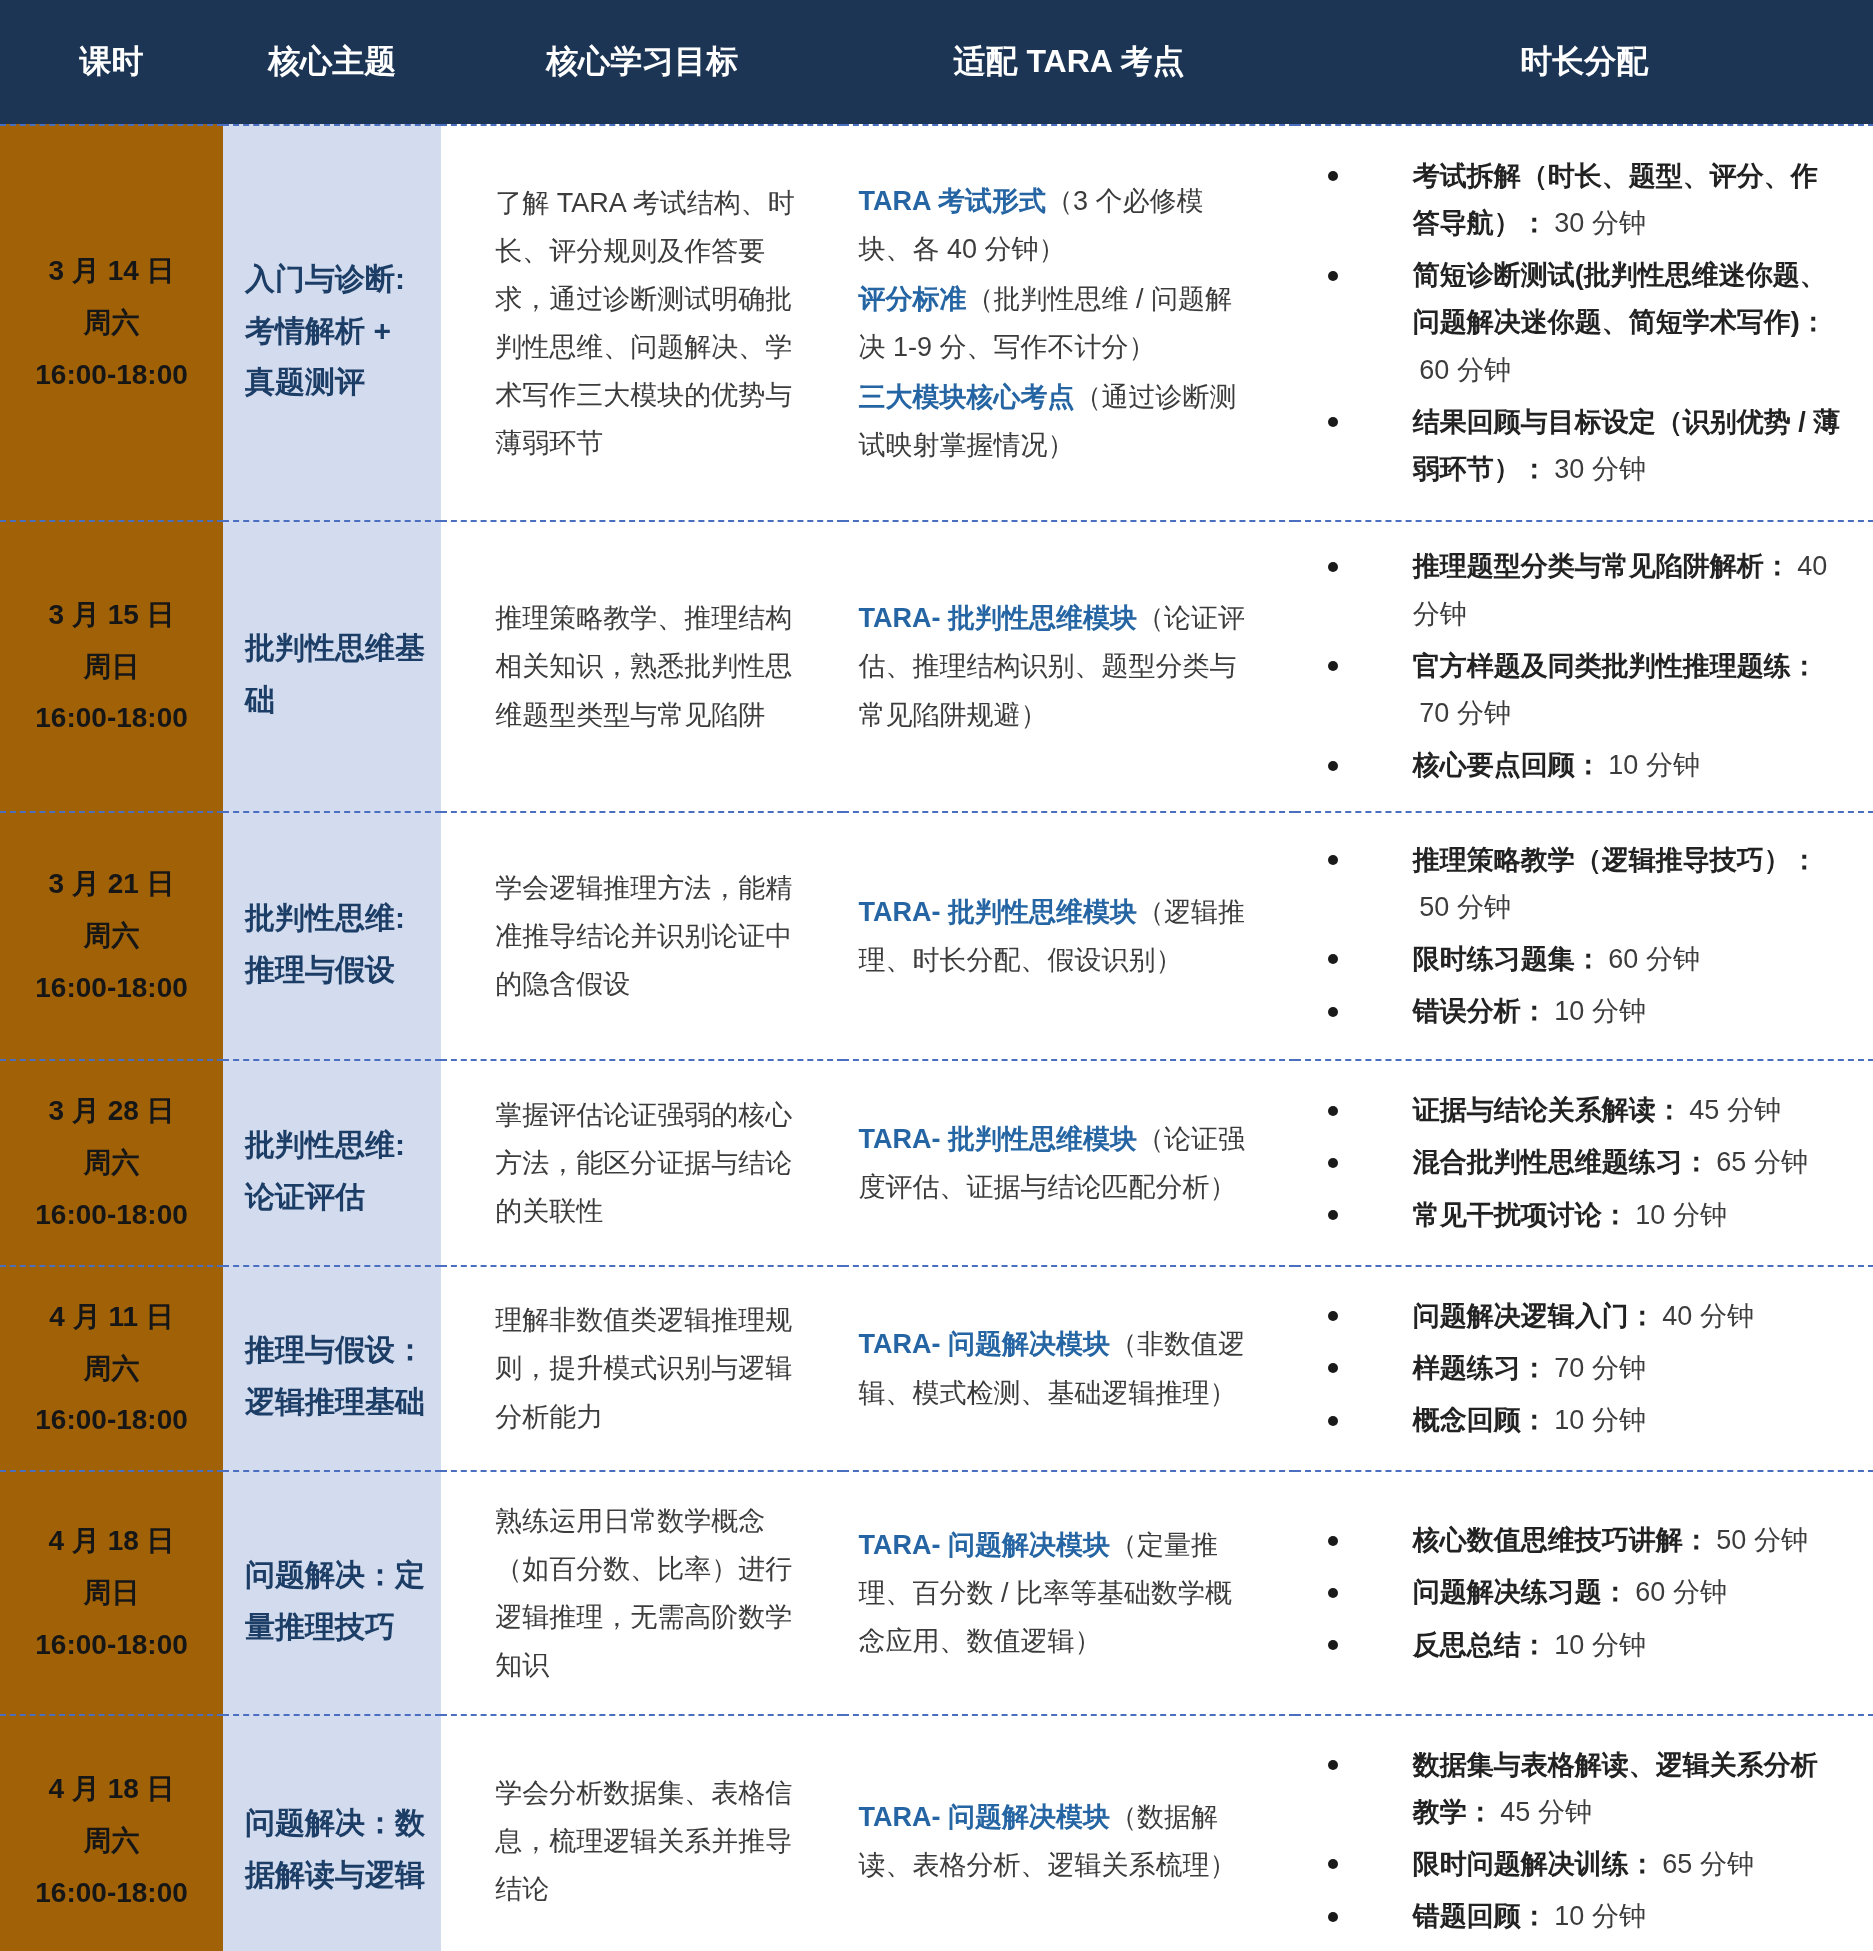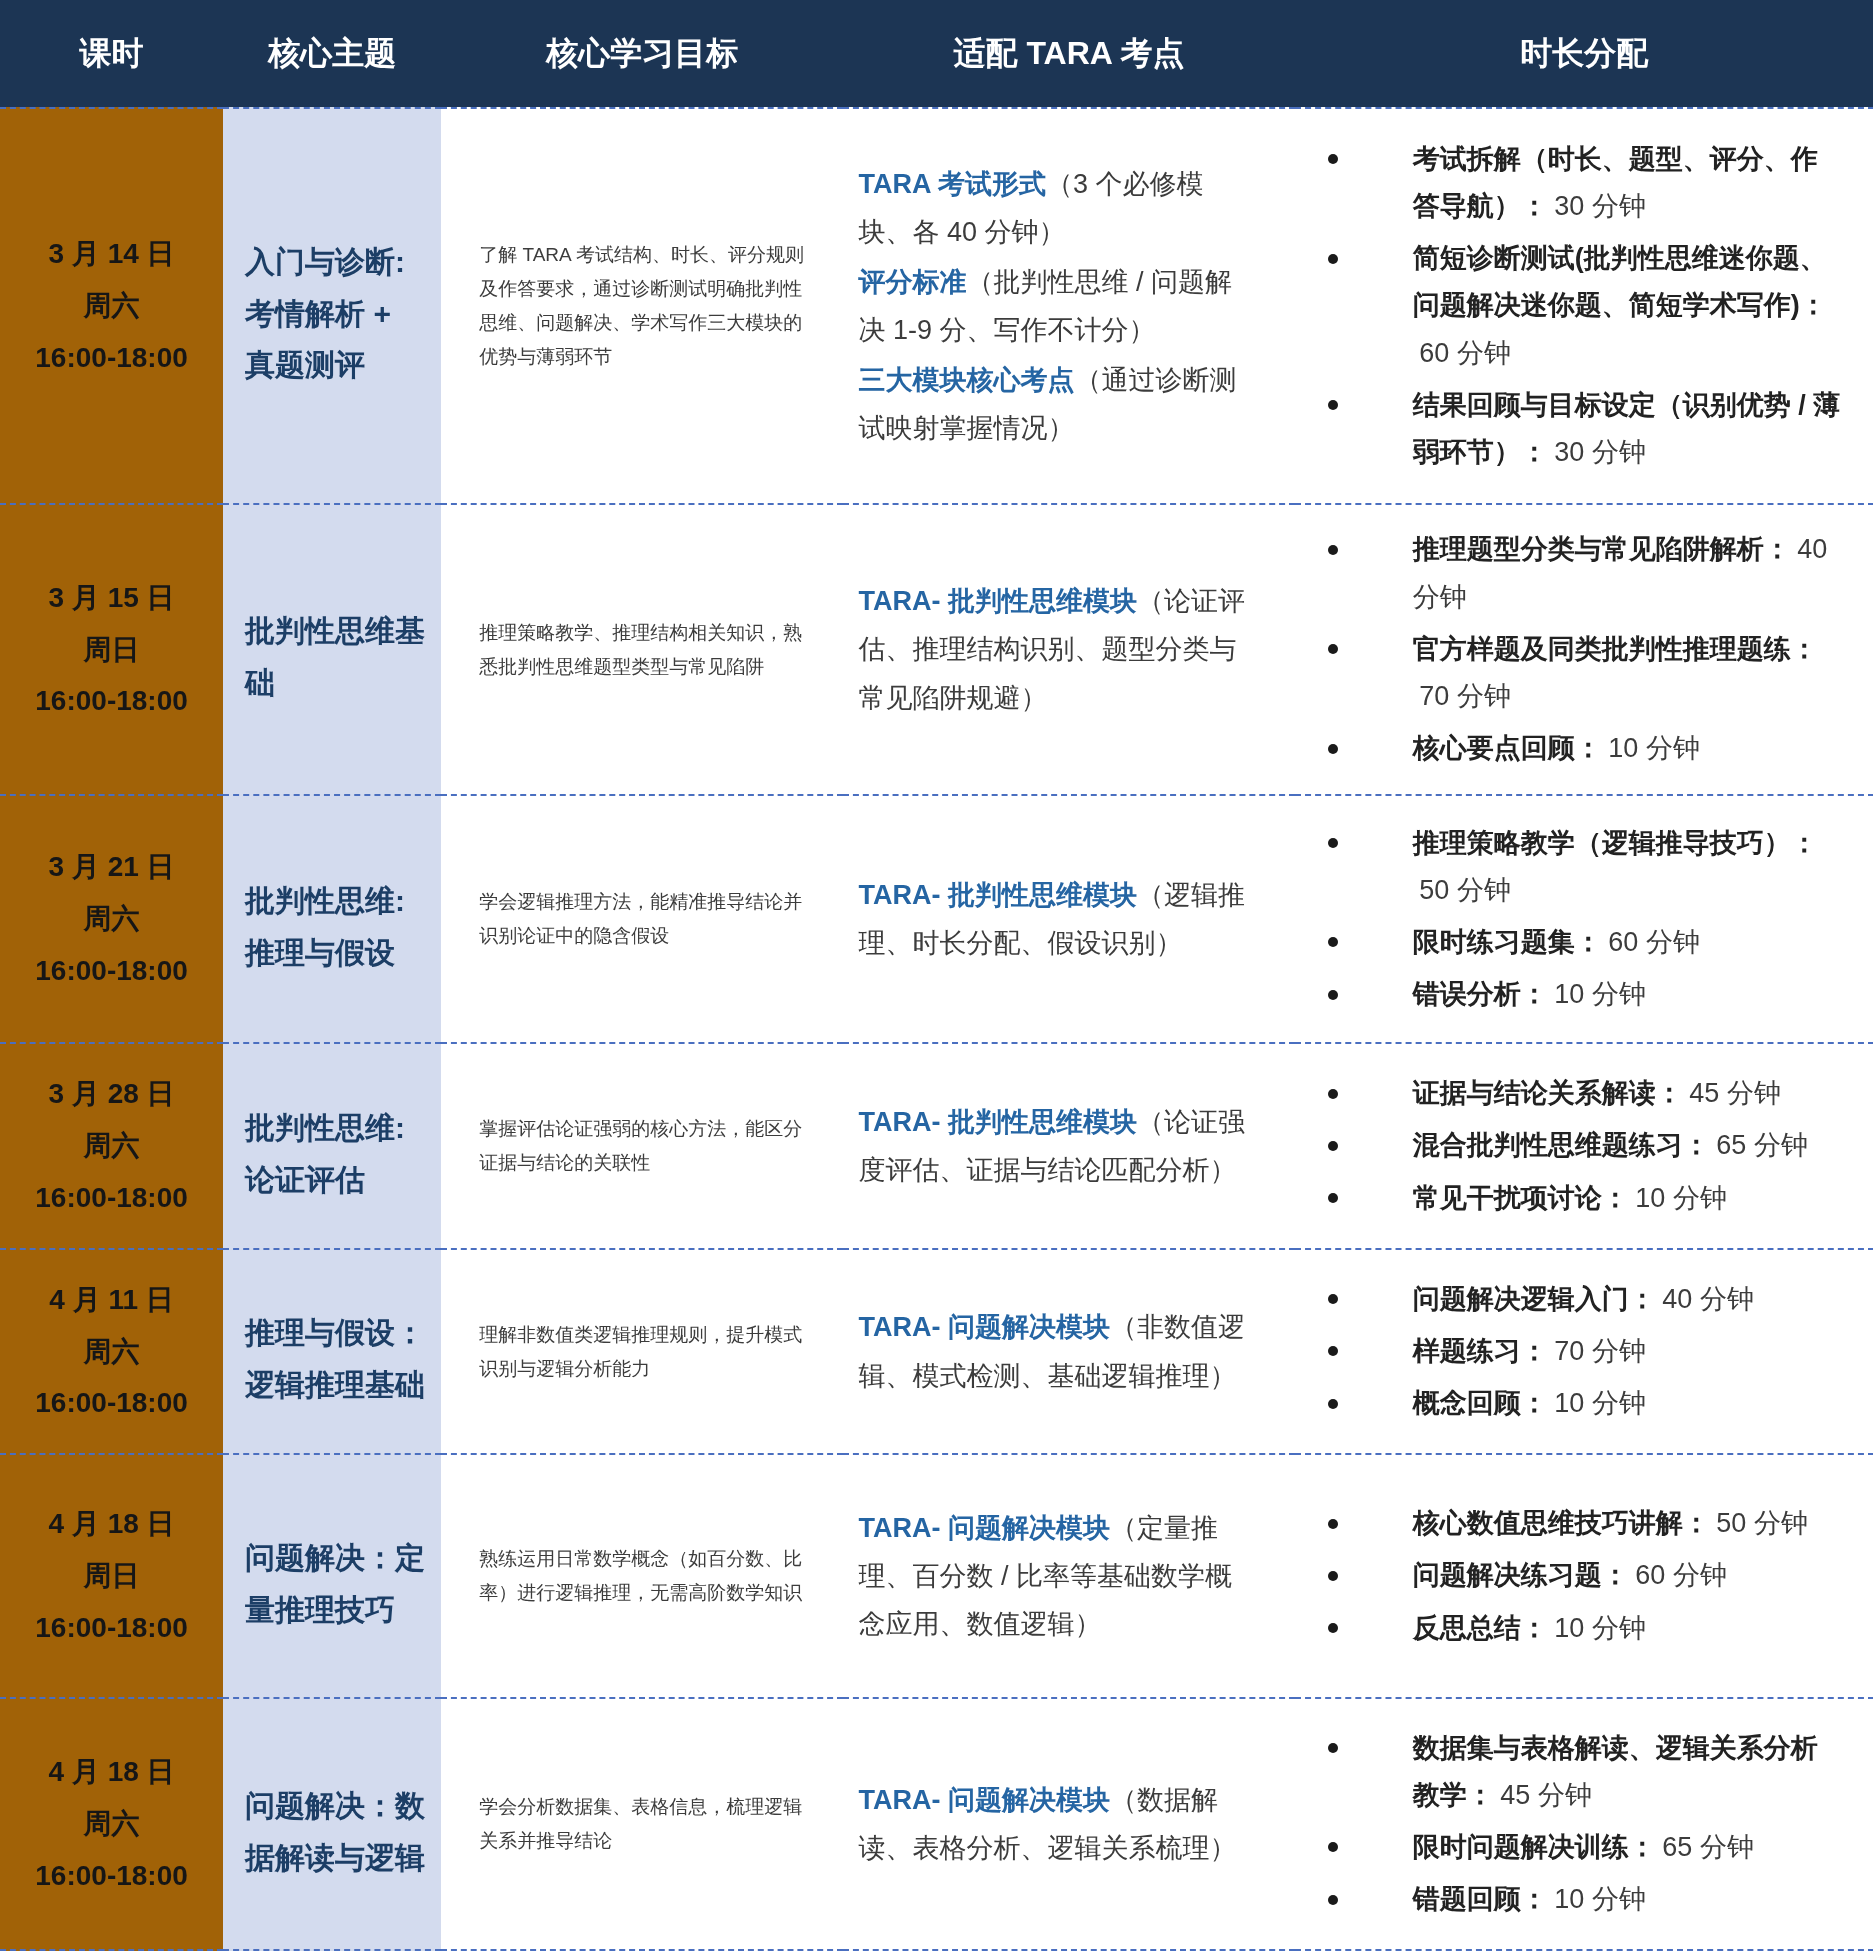--- a/index.html
+++ b/index.html
@@ -14,21 +14,21 @@
     border-spacing: 0;
     table-layout: fixed;
   }
   thead th {
     background: #1c3554;
     color: #ffffff;
     font-weight: bold;
     font-size: 32px;
     text-align: center;
     vertical-align: middle;
-    height: 107px;
+    height: 124px;
   }
   tbody td {
     vertical-align: middle;
     border-bottom: 2.5px dashed #4a6fc0;
   }
   tbody tr:first-child td { border-top: 2.5px dashed #4a6fc0; }
   td.c1 {
     background: #a16207;
     text-align: center;
     color: #161616;
@@ -39,23 +39,23 @@
   td.c2 {
     background: #d3dbee;
     color: #1c3e66;
     font-weight: bold;
     font-size: 30px;
     line-height: 1.72;
     padding: 15px 15px 0 22px;
   }
   td.c3 {
     color: #3c3c3c;
-    font-size: 19px;
+    font-size: 27px;
     line-height: 1.78;
-    padding: 0 35px 0 38px;
+    padding: 0 35px 0 54px;
   }
   td.c4 {
     color: #3c3c3c;
     font-size: 27px;
     line-height: 1.78;
     padding: 0 43px 0 15px;
   }
   td.c4 .hl { color: #2565a3; font-weight: bold; margin-top: 8px; }
   td.c5 {
     font-size: 27px;

